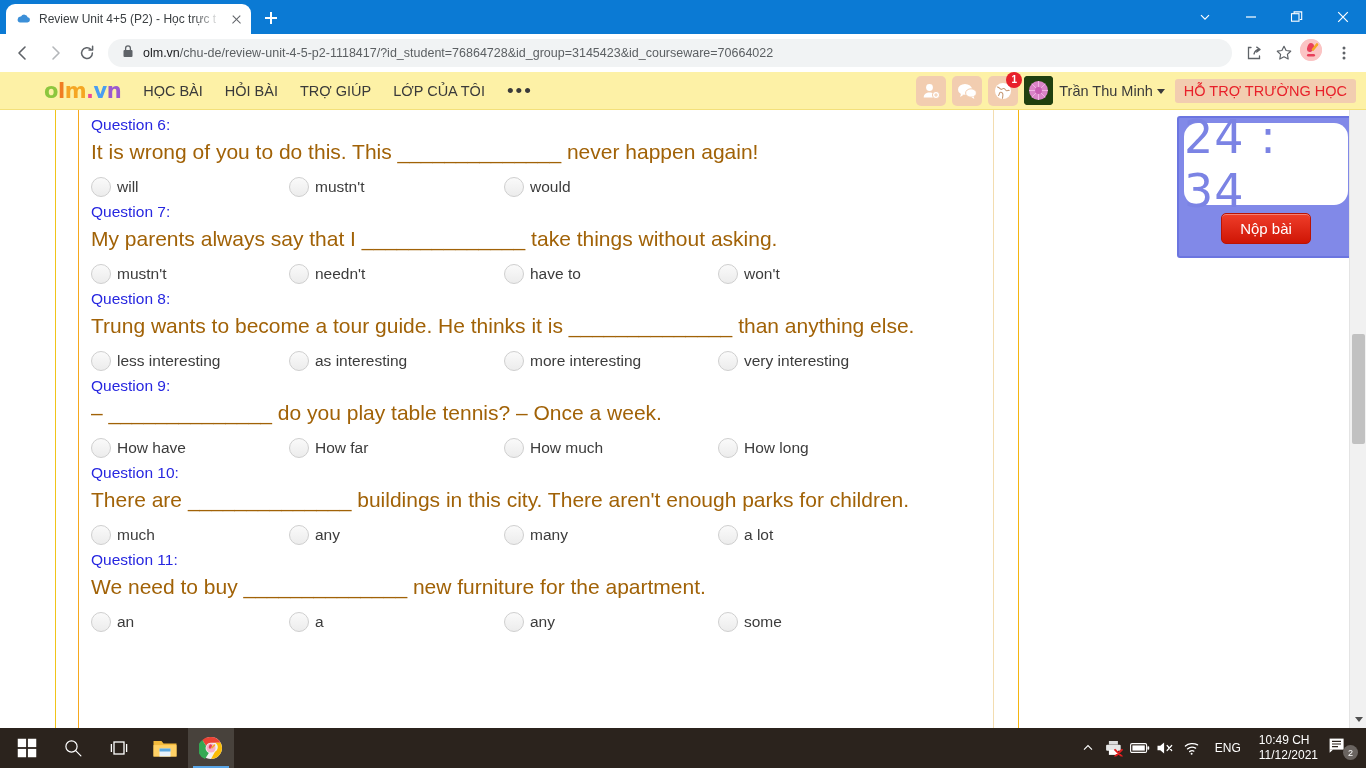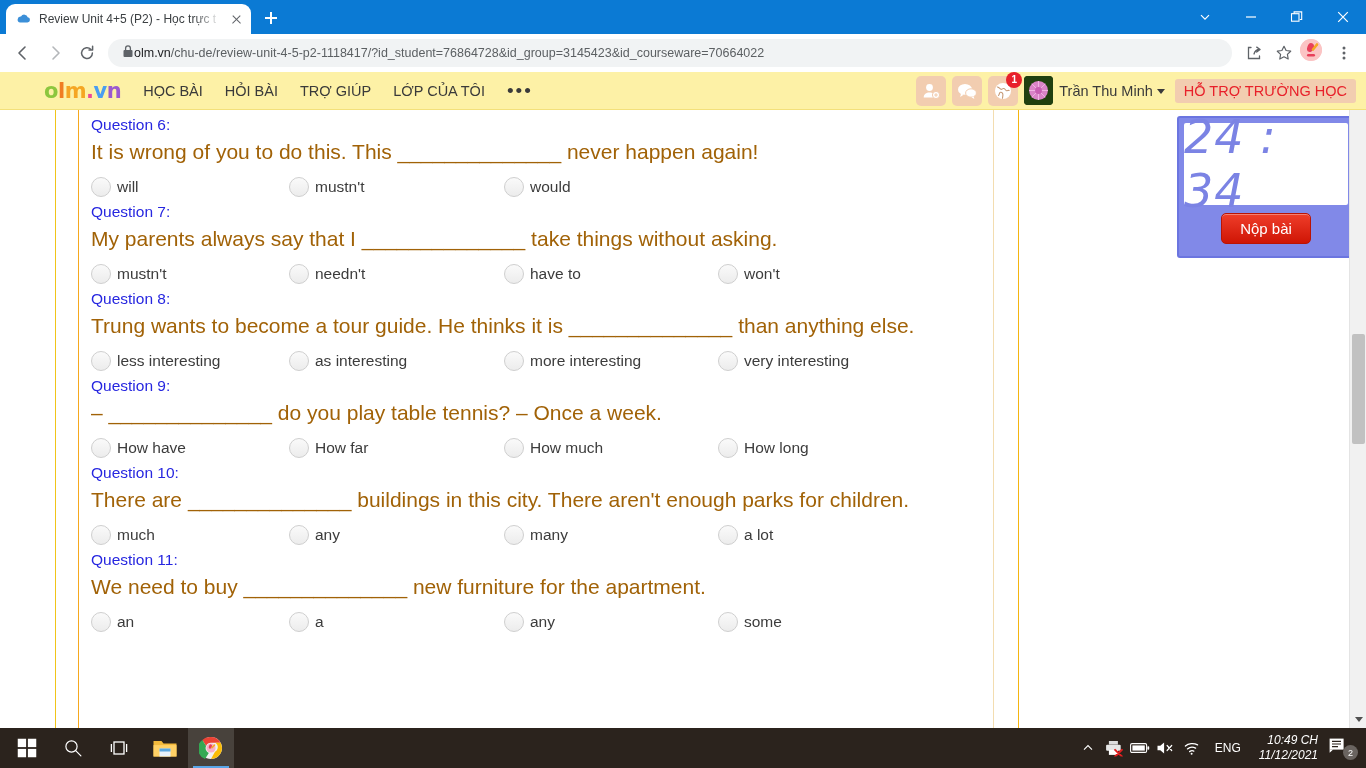--- a/index.html
+++ b/index.html
@@ -38,21 +38,21 @@
   .wincontrols { position: absolute; right: 0; top: 0; height: 34px; display: flex; }
   .wc { width: 46px; height: 34px; position: relative; cursor: pointer; }
   .wc svg { position: absolute; left: 50%; top: 50%; transform: translate(-50%,-50%); }
 
   
   .toolbar { height: 38px; background: #fff; display: flex; align-items: center; padding: 0 8px; gap: 2px; }
   .navbtn { width: 30px; height: 30px; position: relative; cursor: pointer; flex: none; }
   .navbtn svg { position: absolute; left: 50%; top: 50%; transform: translate(-50%,-50%); }
   .omnibox {
     flex: 1; height: 28px; background: #f1f3f4; border-radius: 14px; margin: 0 6px 0 4px;
-    display: flex; align-items: center; padding: 0 10px 0 14px; position: relative; cursor: text;
+    display: flex; align-items: center; padding: 0 10px 0 14px; gap: 9px; position: relative; cursor: text;
   }
   .url { font-size: 12.5px; color: #5c6063; white-space: nowrap; overflow: hidden; flex: 1; }
   .url .host { color: #202124; }
   .tb-right { display: flex; align-items: center; gap: 2px; }
   .tbicon { width: 28px; height: 28px; position: relative; cursor: pointer; }
   .tbicon svg { position: absolute; left: 50%; top: 50%; transform: translate(-50%,-50%); }
   .profile-av { width: 22px; height: 22px; border-radius: 50%; background: #fbc4c4; position: relative; overflow: hidden; }
 
   
   .viewport { position: relative; height: 656px; background: #fff; overflow: hidden; }
@@ -107,22 +107,22 @@
     background: linear-gradient(#fafafa, #ececec); flex: none;
   }
   .optlabel { font-size: 15.5px; color: #3c3c3c; white-space: nowrap; }
 
   
   .timerpanel {
     position: absolute; right: 11px; top: 6px; width: 178px; background: #8189e8;
     border: 2px solid #6b75e0; border-radius: 3px; padding: 5px;
   }
   .timerface {
-    background: #fff; border-radius: 2px; height: 82px; display: flex;
-    align-items: center; justify-content: center; font-style: italic;
+    background: #fff; border-radius: 14px; height: 82px; display: flex;
+    align-items: center; justify-content: center;
   }
   .timertext { font-size: 46px; color: #7b83e4; font-family: "DejaVu Sans", sans-serif; letter-spacing: 1px; }
   .submitwrap { height: 46px; display: flex; align-items: center; justify-content: center; }
   .submitbtn {
     background: linear-gradient(#ef3e2a, #cf1505); color: #fff; font-size: 15px;
     padding: 6px 18px; border-radius: 5px; border: 1px solid #b91404; cursor: pointer;
     box-shadow: inset 0 1px 0 rgba(255,255,255,.35);
   }
 
   
@@ -142,21 +142,21 @@
     padding-left: 4px; position: relative;
   }
   .tbk { width: 46px; height: 40px; position: relative; cursor: pointer; }
   .tbk svg, .tbk > div { position: absolute; left: 50%; top: 50%; transform: translate(-50%,-50%); }
   .tbk.active { background: rgba(255,255,255,.14); }
   .tbk.active::after { content: ""; position: absolute; left: 5px; right: 5px; bottom: 0; height: 2.5px; background: #59a6e8; }
   .tray { margin-left: auto; display: flex; align-items: center; height: 40px; padding-right: 6px; gap: 0; }
   .trayicon { width: 26px; height: 40px; position: relative; cursor: pointer; }
   .trayicon svg { position: absolute; left: 50%; top: 50%; transform: translate(-50%,-50%); }
   .lang { color: #fff; font-size: 12px; padding: 0 10px; cursor: pointer; }
-  .clock { color: #fff; font-size: 12px; text-align: right; line-height: 15px; padding: 0 8px; cursor: pointer; font-style: italic; }
+  .clock { color: #fff; font-size: 12px; text-align: left; line-height: 15px; padding: 0 8px; cursor: pointer; }
   .notif { width: 34px; height: 40px; position: relative; cursor: pointer; }
   .notif-badge {
     position: absolute; right: 2px; bottom: 8px; width: 15px; height: 15px; border-radius: 50%;
     background: #6a6460; color: #fff; font-size: 9px; display: flex; align-items: center; justify-content: center;
   }
 </style>
 </head>
 <body>
 
 <div id="browser">

